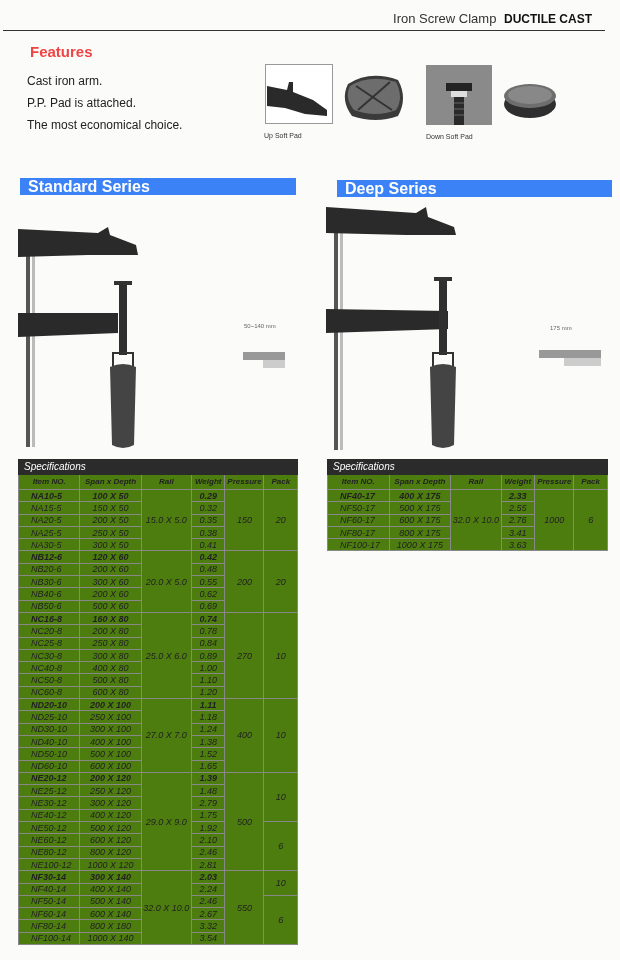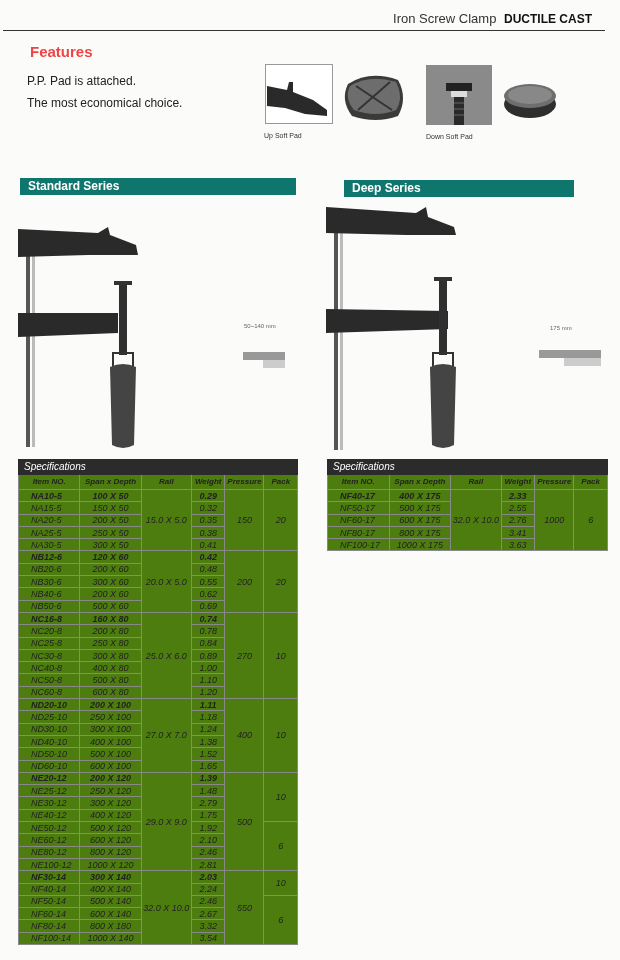--- a/index.html
+++ b/index.html
@@ -12,22 +12,22 @@
   .hdr .cast { font-weight: bold; font-size: 12px; margin-left: 4px; color: #111; }
   .hdr-line { position: absolute; left: 3px; right: 15px; top: 30px; border-top: 1.5px solid #333; }
 
   .feat-title { position: absolute; left: 30px; top: 43px; font-size: 15px; font-weight: bold; color: #ef4444; }
   .feat-list { position: absolute; left: 27px; top: 70px; margin: 0; padding: 0; list-style: none; font-size: 12px; line-height: 22px; color: #222; }
 
   .pad-img { position: absolute; }
   .pad-cap { position: absolute; font-size: 7px; color: #333; }
 
   .series-bar {
-    position: absolute; height: 17px; background: #0f766e; color: #fff;
-    font-weight: bold; font-size: 12px; line-height: 17px; padding-left: 8px; box-sizing: border-box;
+    position: absolute; height: 17px; background: #3b82f6; color: #fff;
+    font-weight: bold; font-size: 16px; line-height: 17px; padding-left: 8px; box-sizing: border-box;
   }
 
   .photo { position: absolute; }
   .dim-label { position: absolute; font-size: 6px; color: #666; }
 
   table.spec { position: absolute; border-collapse: collapse; font-size: 9px; color: #222; background: #4d7c0f; font-style: italic; }
   table.spec td, table.spec th { border: 1px solid #888; padding: 0; height: 11.3px; line-height: 10px; text-align: center; white-space: nowrap; }
   table.spec th { font-size: 8px; font-weight: bold; height: 14px; vertical-align: middle; }
   table.spec td.item { text-align: left; padding-left: 12px; }
   table.spec tr.grp-first td { border-top: 1.6px solid #333; font-weight: bold; }
@@ -38,20 +38,21 @@
 <body>
 
 <div class="hdr">
   <span>Iron Screw Clamp</span>
   <span class="cast">DUCTILE CAST</span>
 </div>
 <div class="hdr-line"></div>
 
 <div class="feat-title">Features</div>
 <ul class="feat-list">
+  <li>Cast iron arm.</li>
   <li>P.P. Pad is attached.</li>
   <li>The most economical choice.</li>
 </ul>
 
 <svg class="pad-img" style="left:265px;top:64px" width="68" height="60">
   <rect x="0.5" y="0.5" width="67" height="59" fill="#fff" stroke="#999"></rect>
   <path d="M2 22 L22 26 L24 18 L28 18 L28 28 L48 36 L62 46 L62 52 L40 50 L20 44 L2 42 Z" fill="#2a2a2a"></path>
 </svg>
 <svg class="pad-img" style="left:340px;top:68px" width="70" height="56">
   <path d="M8 16 Q30 2 58 12 Q68 30 58 48 Q36 56 12 48 Q0 32 8 16 Z" fill="#3a3a3a"></path>
@@ -71,21 +72,21 @@
   <line x1="28" y1="50" x2="38" y2="50" stroke="#666"></line>
 </svg>
 <svg class="pad-img" style="left:502px;top:78px" width="56" height="44">
   <ellipse cx="28" cy="26" rx="26" ry="14" fill="#2e2e2e"></ellipse>
   <ellipse cx="28" cy="18" rx="26" ry="12" fill="#6e6e6e"></ellipse>
   <ellipse cx="28" cy="17" rx="22" ry="9" fill="#888"></ellipse>
 </svg>
 <div class="pad-cap" style="left:426px;top:133px">Down Soft Pad</div>
 
 <div class="series-bar" style="left:20px;top:178px;width:276px">Standard Series</div>
-<div class="series-bar" style="left:344px;top:180px;width:230px">Deep Series</div>
+<div class="series-bar" style="left:337px;top:180px;width:275px">Deep Series</div>
 
 <svg class="photo" style="left:18px;top:225px" width="150" height="225">
   <rect x="8" y="12" width="4" height="210" fill="#555"></rect>
   <rect x="14" y="12" width="3" height="210" fill="#bbb"></rect>
   <path d="M0 4 L80 8 L90 2 L92 10 L118 20 L120 30 L70 30 L0 32 Z" fill="#2a2a2a"></path>
   <path d="M0 88 L100 88 L100 108 L0 112 Z" fill="#2a2a2a"></path>
   <rect x="96" y="56" width="18" height="4" fill="#333"></rect>
   <rect x="101" y="60" width="8" height="70" fill="#2f2f2f"></rect>
   <rect x="95" y="128" width="20" height="14" fill="none" stroke="#333" stroke-width="2"></rect>
   <path d="M92 142 Q105 136 118 142 L116 220 Q105 226 94 220 Z" fill="#444"></path>

